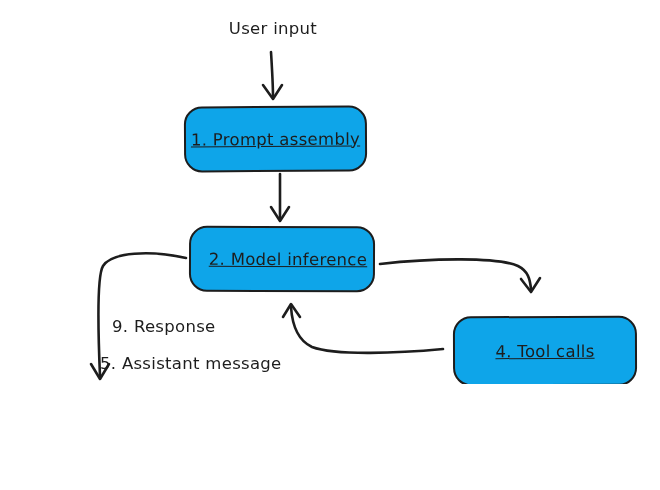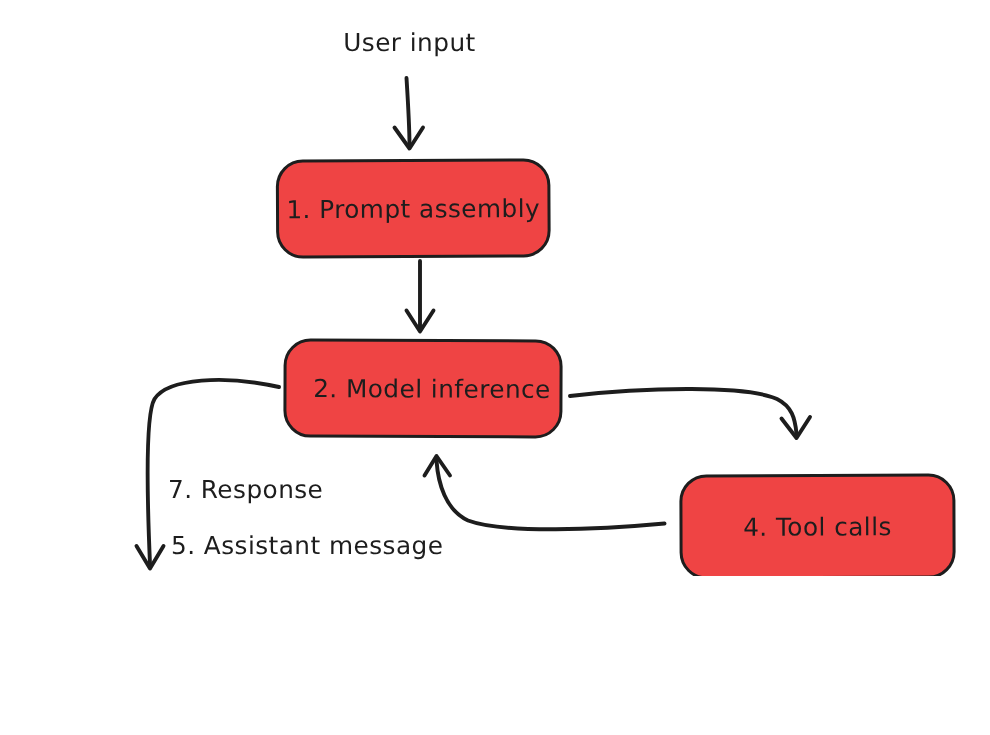--- a/index.html
+++ b/index.html
@@ -18,43 +18,44 @@
   .edges {
     position: absolute;
     left: 0; top: 0;
     width: 660px; height: 490px;
   }
   .node {
     position: absolute;
     box-sizing: border-box;
     border: 2.6px solid #1d1d1d;
     border-radius: 18px;
-    background: #ef4444;
+    background: #0ea5e9;
     display: flex;
     align-items: center;
     justify-content: center;
     color: #1d1d1d;
     font-size: 16.5px;
     letter-spacing: 0.3px;
     white-space: nowrap;
+    text-decoration: underline;
   }
   .node-prompt   { left: 184px; top: 106px; width: 183px; height: 66px; transform: rotate(-0.3deg); }
   .node-model    { left: 189px; top: 226px; width: 186px; height: 66px; transform: rotate(0.2deg); padding-left: 12px; }
   .node-tools    { left: 453px; top: 300px; width: 184px; height: 70px; transform: rotate(-0.2deg); margin-top: 16px; }
   .node-agent    { left: 25px;  top: 389px; width: 188px; height: 67px; transform: rotate(0.3deg); }
   .float-label {
     position: absolute;
     color: #1d1d1d;
     font-size: 16.5px;
     letter-spacing: 0.3px;
     white-space: nowrap;
   }
   .lbl-user     { left: 203px; top: 19px; width: 140px; text-align: center; }
   .lbl-response { left: 112px; top: 317px; }
-  .lbl-assist   { left: 114px; top: 354px; }
+  .lbl-assist   { left: 100px; top: 354px; }
   .logo {
     position: absolute;
     left: 497px; top: 455px;
     display: flex;
     align-items: center;
     gap: 4px;
   }
   .logo-text {
     font-family: "Liberation Sans", sans-serif;
     font-weight: bold;
@@ -94,21 +95,21 @@
     </g>
 
     <g>
       <path d="M 186,258 C 150,250 112,252 103,266 C 97,276 98,330 100,376"></path>
       <path d="M 91,364 L 100,379 L 109,364"></path>
     </g>
   </svg>
 
   <div class="float-label lbl-user">User input</div>
 
-  <div class="float-label lbl-response">7. Response</div>
+  <div class="float-label lbl-response">9. Response</div>
 
   <div class="float-label lbl-assist">5. Assistant message</div>
 
   <div class="node node-prompt">
     <span>1. Prompt assembly</span>
   </div>
 
   <div class="node node-model">
     <span>2. Model inference</span>
   </div>

